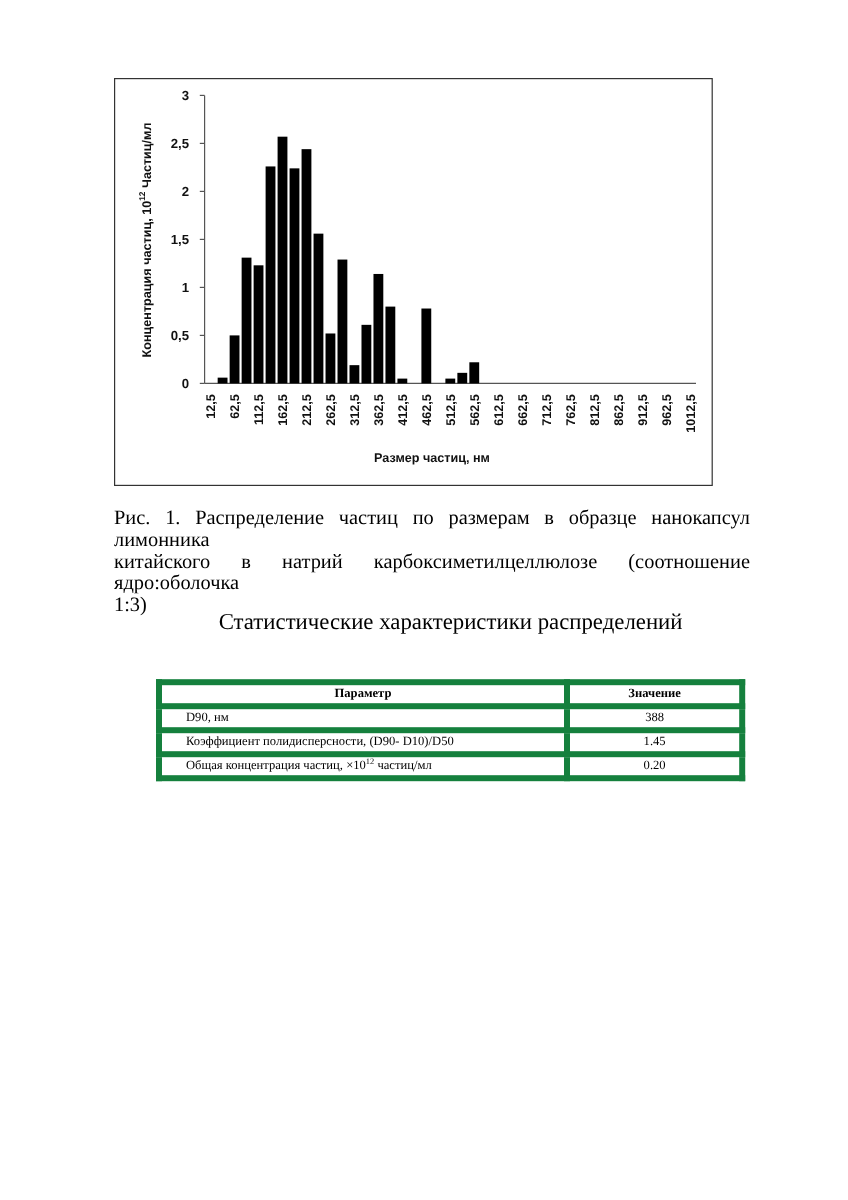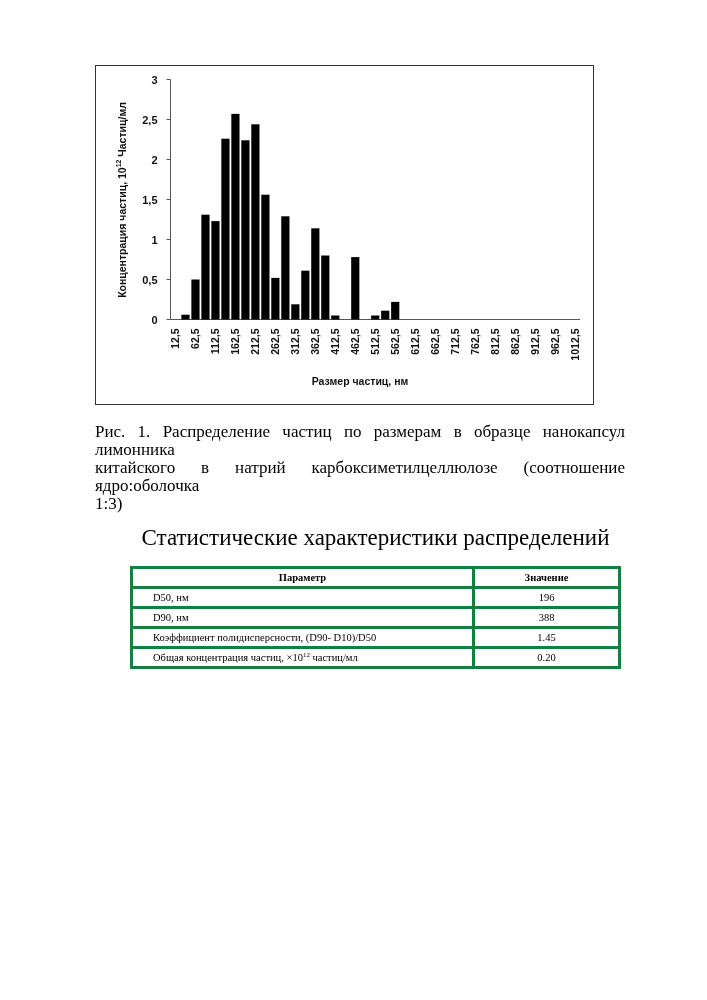--- a/index.html
+++ b/index.html
@@ -3,23 +3,23 @@
 <meta charset="utf-8">
 <style>
   html, body { margin: 0; padding: 0; background: #ffffff; }
   body { width: 707px; height: 1000px; position: relative; overflow: hidden; font-family: "Liberation Serif", serif; color: #000; }
   .figure-frame { position: absolute; left: 95px; top: 65px; width: 499px; height: 340px; border: 1.5px solid #333; box-sizing: border-box; }
   #chart { position: absolute; left: 0; top: 0; width: 707px; height: 420px; }
   .axis-text { font-family: "Liberation Sans", sans-serif; font-weight: bold; fill: #111; }
   .caption { position: absolute; left: 95px; top: 423px; width: 530px; font-size: 17px; line-height: 18px; text-align: justify; text-align-last: left; }
   .caption span { display: block; }
   .caption .line1, .caption .line2 { text-align: justify; text-align-last: justify; }
-  .table-title { position: absolute; left: 130px; top: 525px; width: 491px; text-align: center; font-size: 23px; }
+  .table-title { position: absolute; left: 130px; top: 508px; width: 491px; text-align: center; font-size: 19px; }
   table.stats { position: absolute; left: 130px; top: 566px; width: 491px; border-collapse: collapse; font-size: 10.5px; }
-  table.stats td, table.stats th { border: 3px solid #15803d; height: 20px; padding: 0 20px; box-sizing: border-box; }
+  table.stats td, table.stats th { border: 5px solid #15803d; height: 20px; padding: 0 20px; box-sizing: border-box; }
   table.stats th { font-weight: bold; text-align: center; }
   table.stats td.val { text-align: center; width: 146px; }
   table.stats th.val { width: 146px; }
   sup { font-size: 7px; vertical-align: super; line-height: 0; }
 </style>
 </head>
 <body>
 
 <div class="figure-frame"></div>
 
@@ -99,24 +99,20 @@
 
 <div class="table-title">Статистические характеристики распределений</div>
 
 <table class="stats">
   <tbody>
       <tr>
     <th>Параметр</th>
     <th class="val">Значение</th>
   </tr>
   <tr>
-    <td>D50, нм</td>
-    <td class="val">196</td>
-  </tr>
-  <tr>
     <td>D90, нм</td>
     <td class="val">388</td>
   </tr>
   <tr>
     <td>Коэффициент полидисперсности, (D90- D10)/D50</td>
     <td class="val">1.45</td>
   </tr>
   <tr>
     <td><span>Общая концентрация частиц, ×10</span><sup>12</sup><span> частиц/мл</span></td>
     <td class="val">0.20</td>

